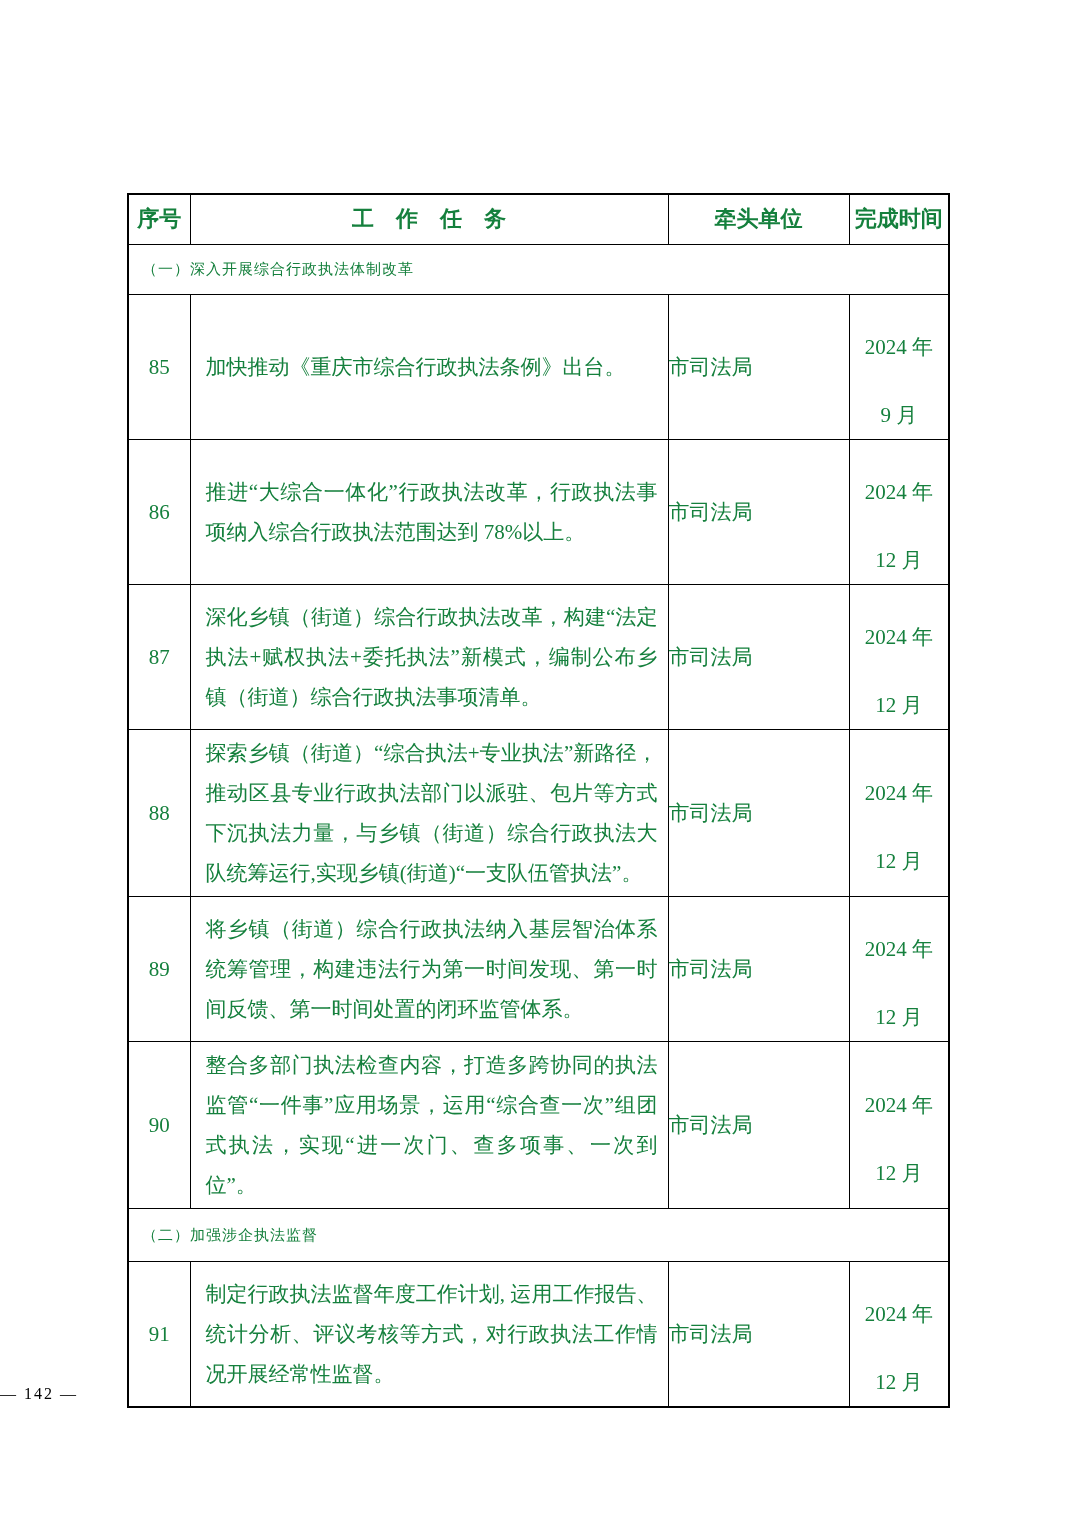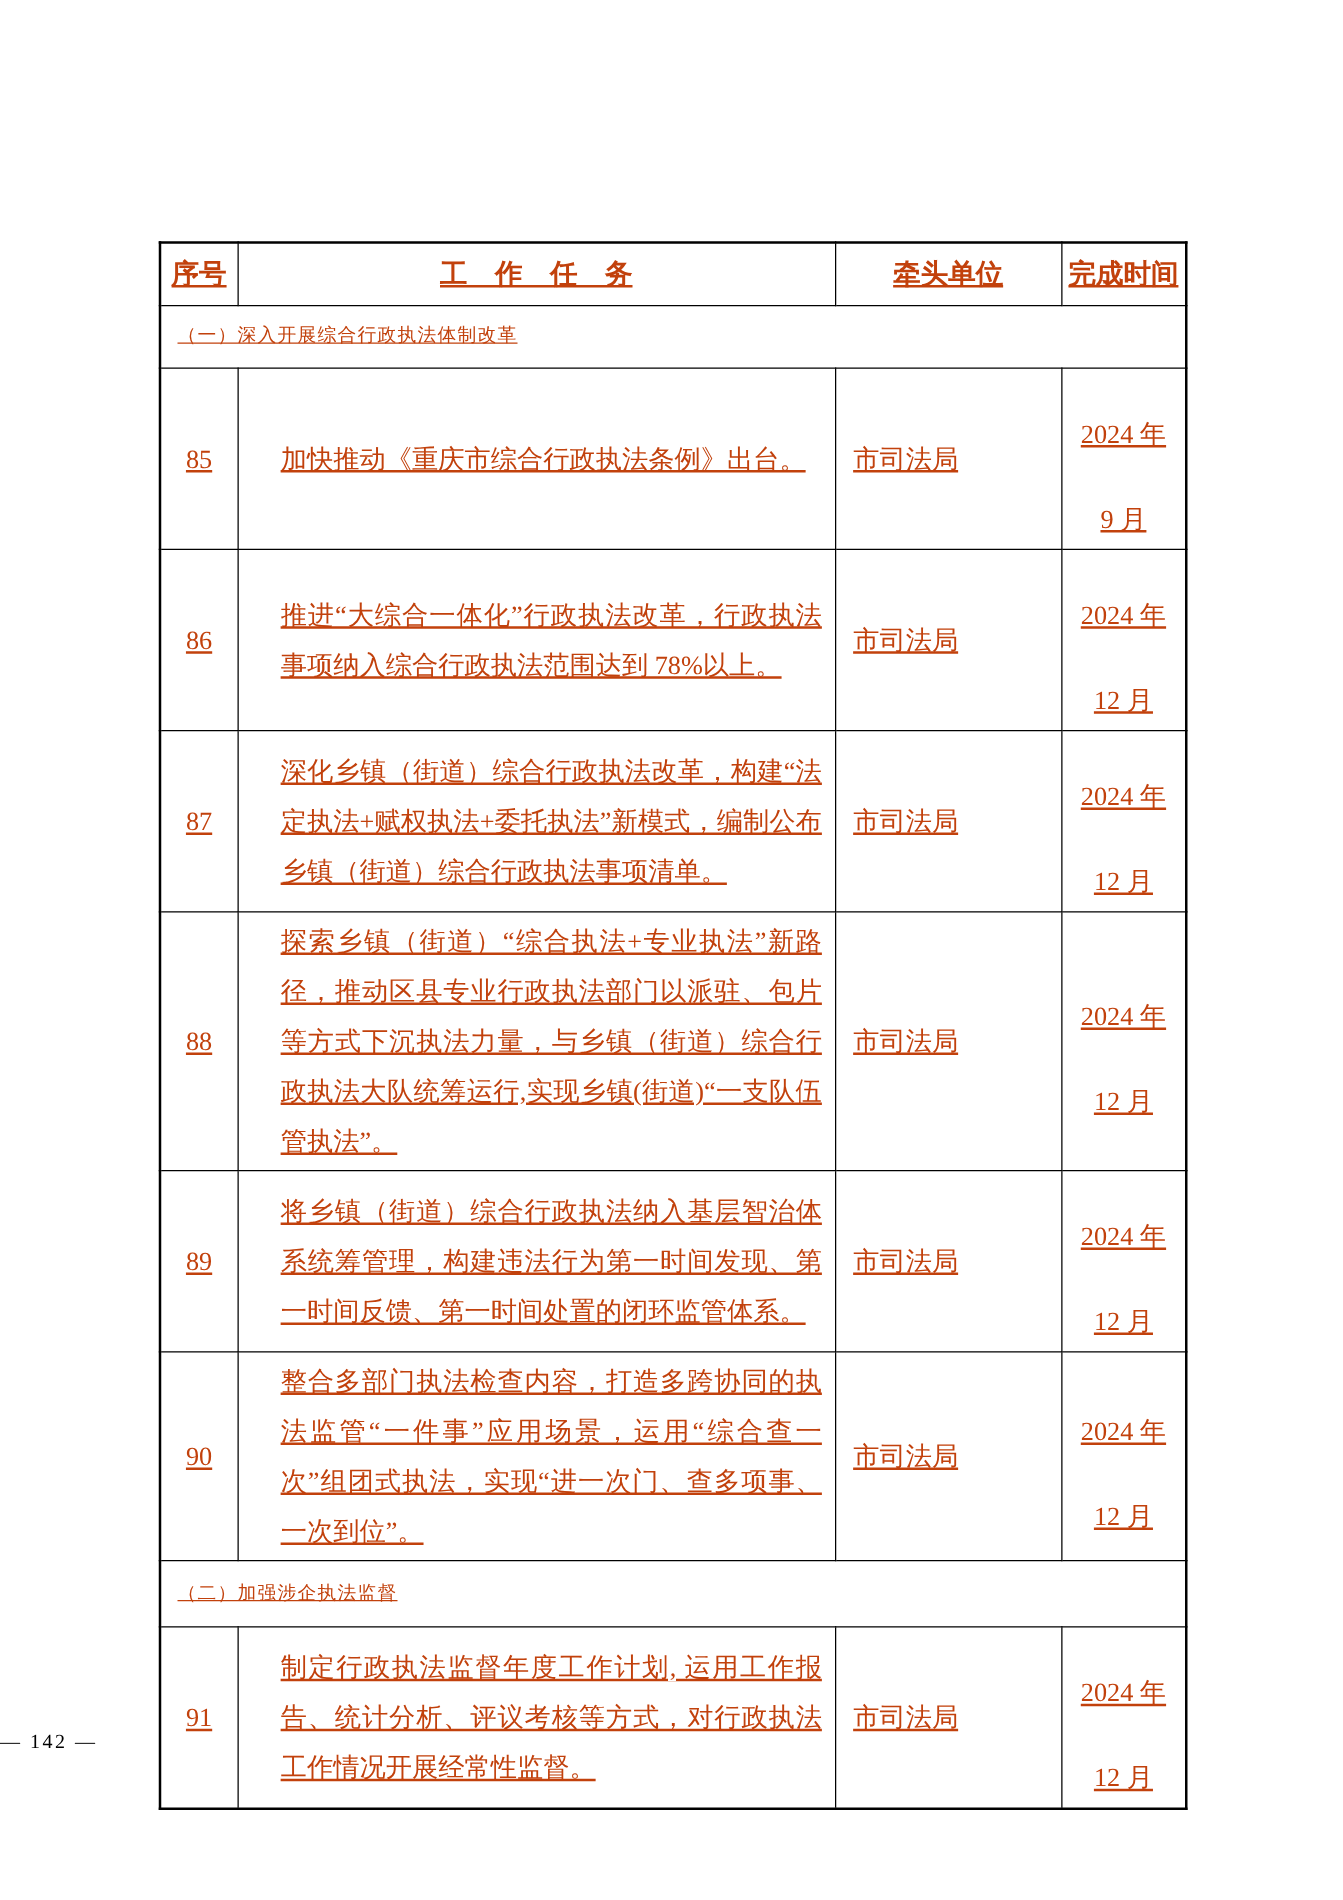--- a/index.html
+++ b/index.html
@@ -20,22 +20,21 @@
     width: 821px;
     border-collapse: collapse;
     table-layout: fixed;
     border: 2.5px solid #000000;
   }
   table.tasks td {
     border: 1.5px solid #000000;
     vertical-align: middle;
     font-size: 21px;
     line-height: 40px;
-    color: #c2410c;
-    text-decoration: underline;
+    color: #15803d;
   }
   col.c-no   { width: 62px; }
   col.c-task { width: 478px; }
   col.c-unit { width: 181px; }
   col.c-time { width: 100px; }
 
   tr.header-row td {
     font-family: "Liberation Sans", "DejaVu Sans", sans-serif;
     font-weight: bold;
     font-size: 22px;
@@ -54,25 +53,24 @@
     text-align: left;
     padding-left: 13px;
     letter-spacing: 1px;
   }
   td.cell-no {
     text-align: center;
     font-size: 20px;
   }
   td.cell-task {
     text-align: justify;
-    padding: 3px 10px 3px 34px;
+    padding: 3px 10px 3px 15px;
   }
   td.cell-unit {
     text-align: left;
-    padding-left: 14px;
     margin-top: 32px;
   }
   td.cell-time {
     text-align: center;
     line-height: 34px;
     padding: 4px 2px;
   }
   td.cell-time .time-line { display: block; margin-top: 28px; }
 
   .footer {

